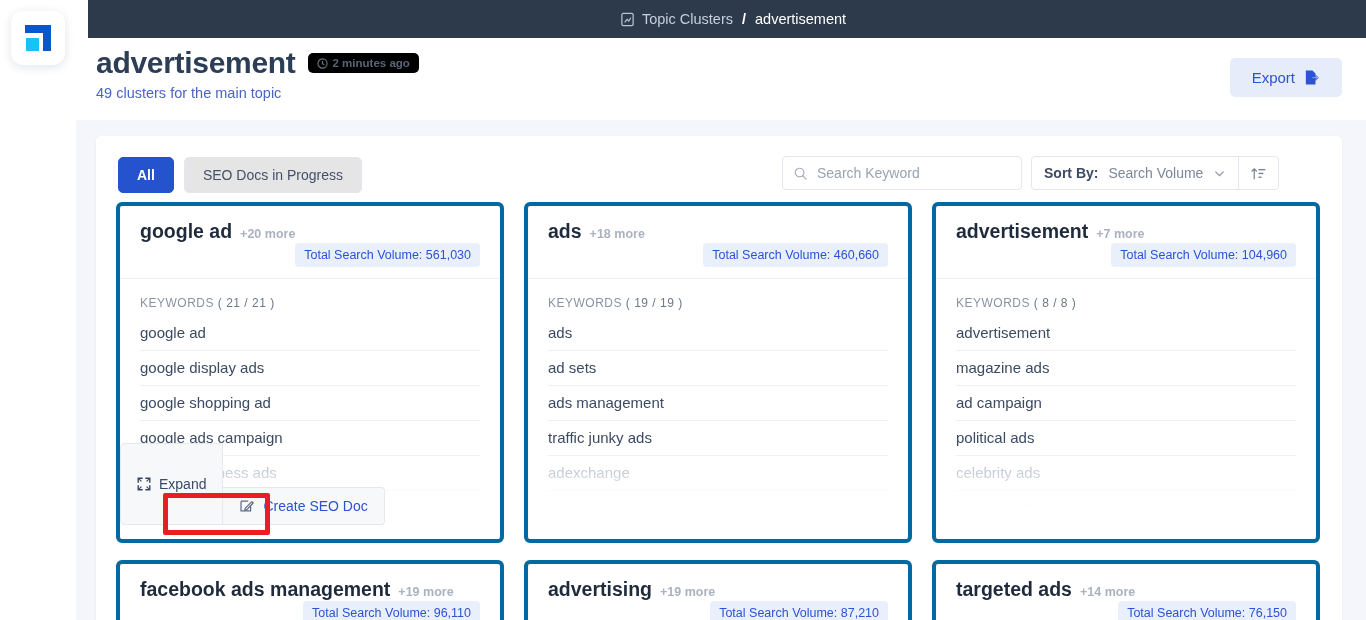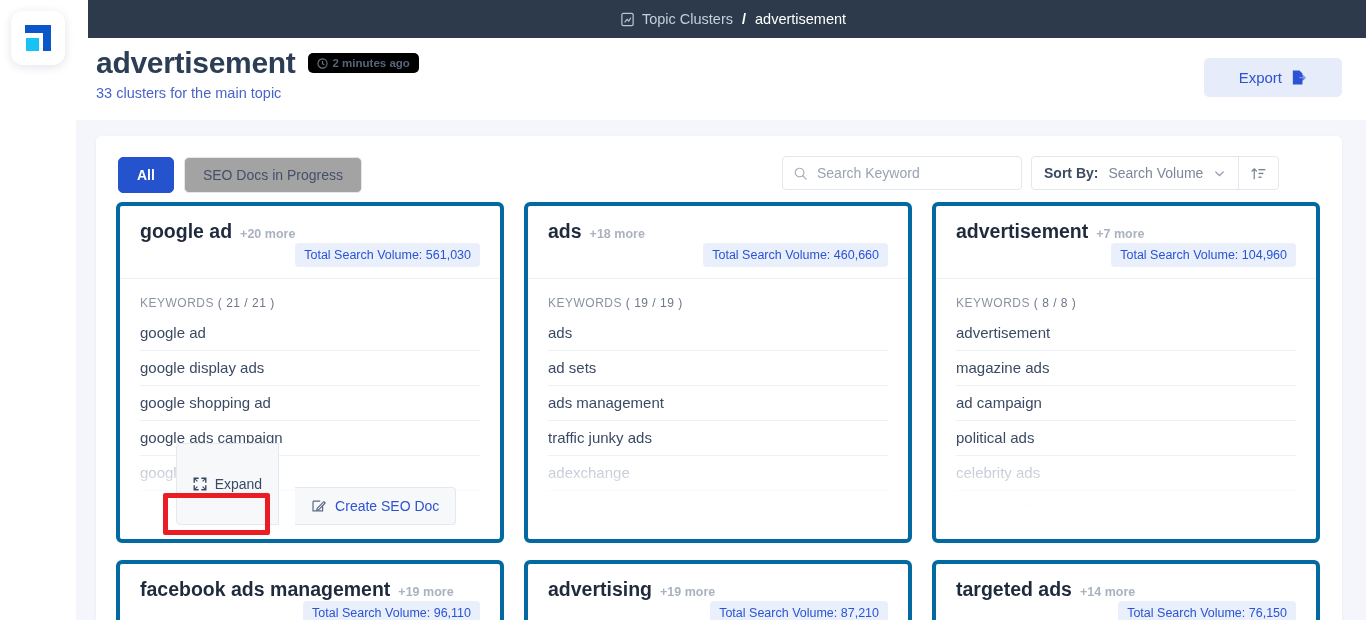--- a/index.html
+++ b/index.html
@@ -55,21 +55,21 @@
   }
   .ago {
     display: inline-flex; align-items: center; gap: 5px;
     background: #000000; color: #57657a; border-radius: 5px;
     font-size: 11.5px; font-weight: bold; padding: 4px 9px;
   }
   .subtitle { font-size: 14.5px; color: #4a63c8; margin-top: 5px; }
   .export-btn {
     position: absolute; right: 24px; top: 20px;
     background: #e7ecfa; color: #2b53d4; border: none; border-radius: 5px;
-    font-size: 15px; padding: 11px 35px; cursor: pointer;
+    font-size: 15px; padding: 11px 22px; cursor: pointer;
     display: inline-flex; align-items: center; gap: 8px;
     font-family: "Liberation Sans", sans-serif;
   }
 
   
   .panel {
     position: absolute; left: 96px; top: 136px; width: 1246px; height: 486px;
     background: #ffffff; border-radius: 6px 6px 0 0;
     box-shadow: 0 1px 3px rgba(30,50,90,.06);
     overflow: hidden;
@@ -78,21 +78,21 @@
   
   .toolbar {
     position: absolute; left: 0; top: 0; width: 100%; height: 74px;
   }
   .chips { position: absolute; left: 22px; top: 21px; display: flex; gap: 10px; }
   .chip {
     border-radius: 5px; font-size: 14px; padding: 9px 18px; cursor: pointer;
     font-family: "Liberation Sans", sans-serif;
   }
   .chip.active { background: #2553ce; color: #fff; border: 1px solid #2553ce; font-weight: bold; }
-  .chip.idle { background: #a3a3a3; color: #445068; border: 1px solid #e2e6ed; }
+  .chip.idle { background: #e5e5e5; color: #445068; border: 1px solid #e2e6ed; }
 
   .search-box {
     position: absolute; left: 686px; top: 20px; width: 240px; height: 34px;
     border: 1px solid #e2e6ed; border-radius: 4px; background: #fff;
     display: flex; align-items: center; padding: 0 10px; gap: 9px;
   }
   .search-box input {
     border: none; outline: none; font-size: 14px; color: #33405a; width: 100%;
     font-family: "Liberation Sans", sans-serif; background: transparent;
   }
@@ -144,22 +144,22 @@
   }
   .kw:last-child { border-bottom: 1px solid #eef1f5; }
   .kw.f1 { color: #b4bcca; }
   .kw.f2 { color: #d9dee6; }
   .card-fade {
     position: absolute; left: 1px; right: 1px; bottom: 0; height: 80px;
     background: linear-gradient(to bottom, rgba(255,255,255,0), #ffffff 62%);
     pointer-events: none;
   }
   .card-actions {
-    position: absolute; left: 12px; right: 0; bottom: 14px;
-    display: flex; justify-content: center; gap: 16px;
+    position: absolute; left: 0; right: 0; bottom: 14px;
+    display: flex; gap: 0;
   }
   .act {
     background: #f7f8fa; border: 1px solid #e4e8ef; cursor: pointer;
     font-size: 14px; color: #3c4a63; padding: 10px 16px;
     display: inline-flex; align-items: center; gap: 8px;
     font-family: "Liberation Sans", sans-serif;
   }
   .act.left  { border-radius: 4px 0 0 4px; }
   .act.right { border-radius: 0 4px 4px 0; border-left: none; color: #2b53d4; margin-top: 44px; }
 
@@ -211,21 +211,21 @@
         <div class="ago">
           <span>
             <svg width="11" height="11" viewBox="0 0 12 12">
               <circle cx="6" cy="6" r="5" fill="none" stroke="#6b7789" stroke-width="1.2"></circle>
               <path d="M6 3.2 V6.2 L8 7.4" fill="none" stroke="#6b7789" stroke-width="1.2"></path>
             </svg>
           </span>
           <span>2 minutes ago</span>
         </div>
       </div>
-      <div class="subtitle">33 clusters for the main topic</div>
+      <div class="subtitle">49 clusters for the main topic</div>
     </div>
     <button class="export-btn">
       <span>Export</span>
       <span>
         <svg width="17" height="17" viewBox="0 0 18 18">
           <path d="M3 1.5 h7 l3.2 3.2 V16.5 H3 Z" fill="#2b53d4"></path>
           <path d="M9.8 9.2 h5.6 M13.4 7.1 l2.3 2.1 -2.3 2.1" fill="none" stroke="#2b53d4" stroke-width="1.6" stroke-linecap="round" stroke-linejoin="round"></path>
           <path d="M9.8 9.2 h5.6 M13.4 7.1 l2.3 2.1 -2.3 2.1" fill="none" stroke="#ffffff" stroke-width="0.5"></path>
         </svg>
       </span>

